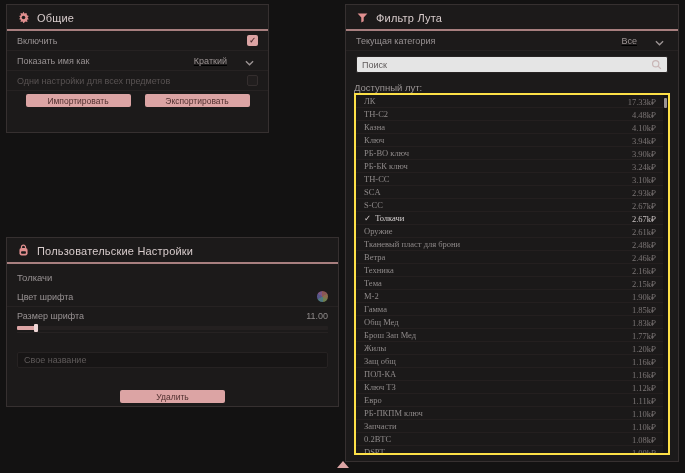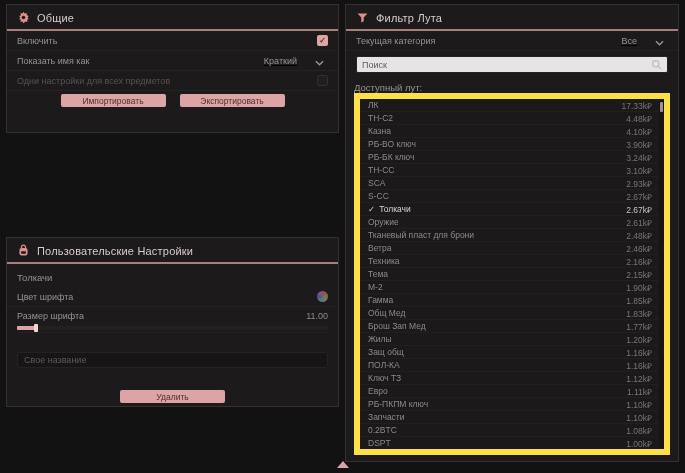--- a/index.html
+++ b/index.html
@@ -1,21 +1,21 @@
 <!DOCTYPE html>
 <html><head>
 <meta charset="utf-8">
 <style>
   * { margin:0; padding:0; box-sizing:border-box; }
   html,body { background:#0e0d0d; }
   body { font-family:"Liberation Sans", sans-serif; }
   #screen { position:relative; width:685px; height:473px; background:#131212; overflow:hidden; }
 
   .panel { position:absolute; background:#1c1a1a; border:1px solid #363030; }
-  #panel-general { left:6px; top:4px; width:333px; height:129px; }
+  #panel-general { left:6px; top:4px; width:263px; height:129px; }
   #panel-custom  { left:6px; top:237px; width:333px; height:170px; }
   #panel-filter  { left:345px; top:4px; width:334px; height:458px; }
 
   .panel-header { display:flex; align-items:center; gap:7px; padding:6px 10px 5px 10px;
                   border-bottom:2px solid #a87f7f; }
   .panel-title { font-size:11px; color:#d8cccc; letter-spacing:.2px; }
   .hdr-icon { display:inline-flex; width:13px; height:13px; }
 
   .row { display:flex; align-items:center; justify-content:space-between;
          padding:0 10px; height:20px; border-bottom:1px solid #262222; }
@@ -50,21 +50,21 @@
   .text-input { display:flex; align-items:center; margin:19px 10px; height:16px;
                 background:#171515; border:1px solid #262222; border-radius:2px; padding:0 6px; }
   .text-input .placeholder { font-size:9px; color:#5f5a5a; }
 
   
   .search-wrap { display:flex; align-items:center; justify-content:space-between;
                  margin:5px 10px; height:17px; background:#e5e5e5; border:1px solid #272323;
                  border-radius:2px; padding:0 5px; }
   .list-label { font-size:9.5px; color:#9a9494; padding:4px 10px 3px 8px; }
   .loot-list { position:absolute; left:8px; right:8px; top:88px; bottom:6px;
-               border:6px solid #fde047; background:#1b1919; overflow:hidden; }
+               border:2px solid #fde047; background:#1b1919; overflow:hidden;font-family:Liberation Serif, serif; }
   .loot-row { display:flex; align-items:center; justify-content:space-between;
               height:13px; padding:0 12px 0 8px; border-bottom:1px solid #241f1f; }
   .loot-name { font-size:8.5px; color:#8f8a8a; white-space:nowrap; display:flex; gap:4px; align-items:center; }
   .loot-value { font-size:8.5px; color:#7b7575; }
   .loot-row.selected .loot-name { color:#d8d3d3; }
   .loot-row.selected .loot-value { color:#c9c2c2; }
   .check-glyph { font-size:8.5px; color:#cfc6c6; }
   .scrollbar { position:absolute; right:0; top:0; bottom:0; width:5px; background:#161414; }
   .scroll-thumb { position:absolute; top:3px; left:1px; width:3px; height:10px; background:#9a9494; border-radius:1px; }
 
@@ -187,20 +187,26 @@
           <span class="loot-value">4.48k₽</span>
         </div>
         <div class="loot-row">
           <span class="loot-name">
             <span>Казна</span>
           </span>
           <span class="loot-value">4.10k₽</span>
         </div>
         <div class="loot-row">
           <span class="loot-name">
+            <span>Ключ</span>
+          </span>
+          <span class="loot-value">3.94k₽</span>
+        </div>
+        <div class="loot-row">
+          <span class="loot-name">
             <span>РБ-ВО ключ</span>
           </span>
           <span class="loot-value">3.90k₽</span>
         </div>
         <div class="loot-row">
           <span class="loot-name">
             <span>РБ-БК ключ</span>
           </span>
           <span class="loot-value">3.24k₽</span>
         </div>

